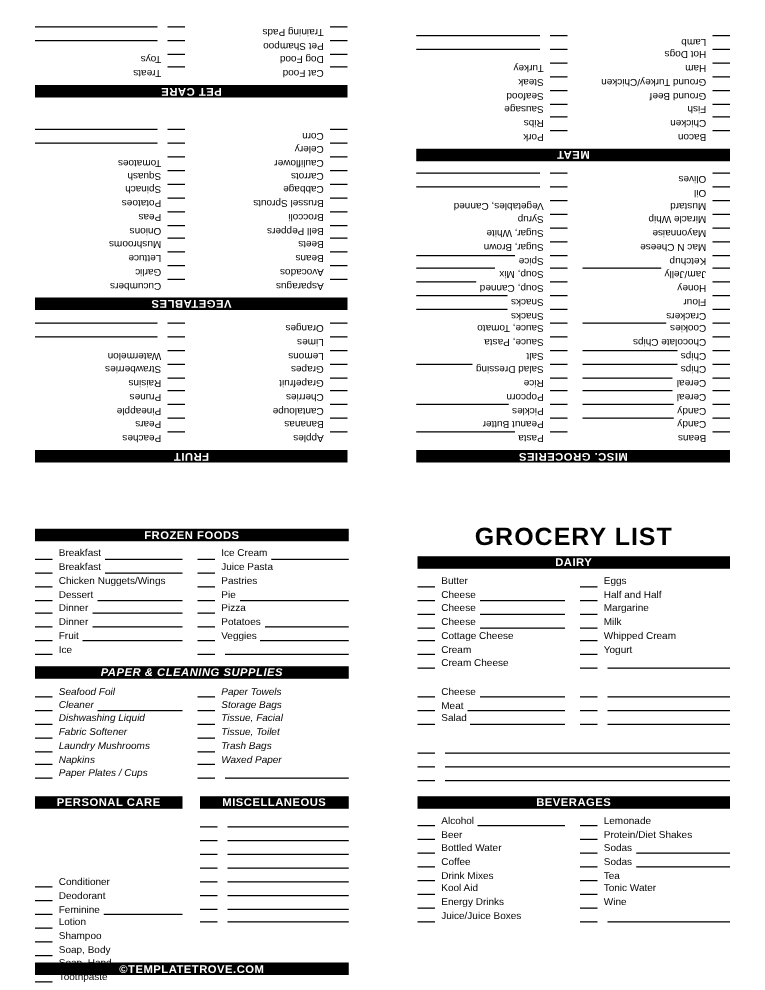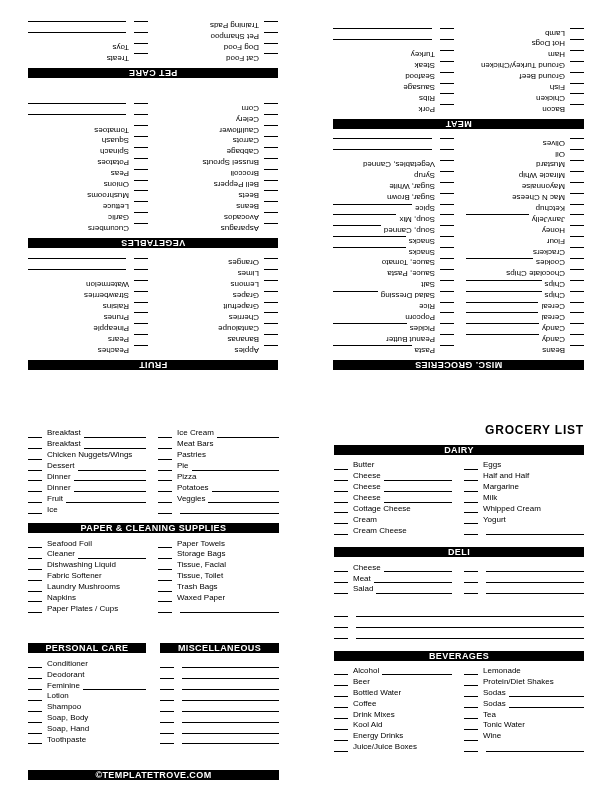--- a/index.html
+++ b/index.html
@@ -27,36 +27,36 @@
   .subcol.a { width: 130px; padding-right: 12px; }
   .subcol.b { flex: 1; }
 
   .row { display: flex; align-items: flex-end; height: 10.9px; font-size: 8px; line-height: 9.5px; white-space: nowrap; }
   .qty { flex: none; width: 14px; height: 9px; border-bottom: 1px solid #000; margin-right: 5px; }
   .lbl { flex: none; }
   .trail { flex: 1; height: 9px; border-bottom: 1px solid #000; margin-left: 3px; min-width: 8px; }
 
   .pair { display: flex; margin-bottom: 12px; }
   .pair-sec { display: flex; flex-direction: column; }
-  .pair-sec.a { width: 132px; padding-right: 14px; }
+  .pair-sec.a { width: 132px; padding-right: 14px; gap: 48px; }
   .pair-sec.b { flex: 1; }
   .pair-sec .rows { display: flex; flex-direction: column; margin-top: 4px; justify-content: center; }
 
   .page-title {
-    font-size: 12px; font-weight: bold; text-align: right;
+    font-size: 20px; font-weight: bold; text-align: center;
     letter-spacing: 0.8px; line-height: 14px; margin-bottom: 8px; white-space: nowrap;
   }
   .footer-bar { position: absolute; left: 0; right: 0; bottom: 12px; }
 
   
   #tl-sections .section:nth-child(1) { margin-bottom: 9px; }
   #tr-sections .section:nth-child(1) { margin-bottom: 10px; }
   #tr-sections .section:nth-child(2) { margin-bottom: 25px; }
   #bl-sections > :nth-child(1) { margin-bottom: 9px; }
-  #bl-sections > :nth-child(2) { margin-bottom: 30px; }
+  #bl-sections > :nth-child(2) { margin-bottom: 14px; font-style: italic; }
 </style>
 </head>
 <body>
 
 <div class="sheet">
 
   <div class="half top">
     <div class="col col-left" id="tl-sections">
         <div class="section">
           <div class="bar">MISC. GROCERIES</div>
@@ -545,20 +545,21 @@
             </div>
           </div>
         </div>
       </div>
   </div>
 
   <div class="half bottom">
     <div class="col col-left">
       <div id="bl-sections">
           <div class="section">
+            <div class="bar">FROZEN FOODS</div>
             <div class="grid">
               <div class="subcol a">
                 <div class="row">
                   <span class="qty"></span>
                   <span class="lbl">Breakfast</span>
                   <span class="trail"></span>
                 </div>
                 <div class="row">
                   <span class="qty"></span>
                   <span class="lbl">Breakfast</span>
@@ -594,21 +595,21 @@
                 </div>
               </div>
               <div class="subcol b">
                 <div class="row">
                   <span class="qty"></span>
                   <span class="lbl">Ice Cream</span>
                   <span class="trail"></span>
                 </div>
                 <div class="row">
                   <span class="qty"></span>
-                  <span class="lbl">Meat Bars</span>
+                  <span class="lbl">Juice Pasta</span>
                 </div>
                 <div class="row">
                   <span class="qty"></span>
                   <span class="lbl">Pastries</span>
                 </div>
                 <div class="row">
                   <span class="qty"></span>
                   <span class="lbl">Pie</span>
                   <span class="trail"></span>
                 </div>
@@ -844,21 +845,20 @@
                   <span class="lbl">Yogurt</span>
                 </div>
                 <div class="row">
                   <span class="qty"></span>
                   <span class="trail"></span>
                 </div>
               </div>
             </div>
           </div>
           <div class="section">
-            <div class="bar">DELI</div>
             <div class="grid">
               <div class="subcol a">
                 <div class="row">
                   <span class="qty"></span>
                   <span class="lbl">Cheese</span>
                   <span class="trail"></span>
                 </div>
                 <div class="row">
                   <span class="qty"></span>
                   <span class="lbl">Meat</span>

